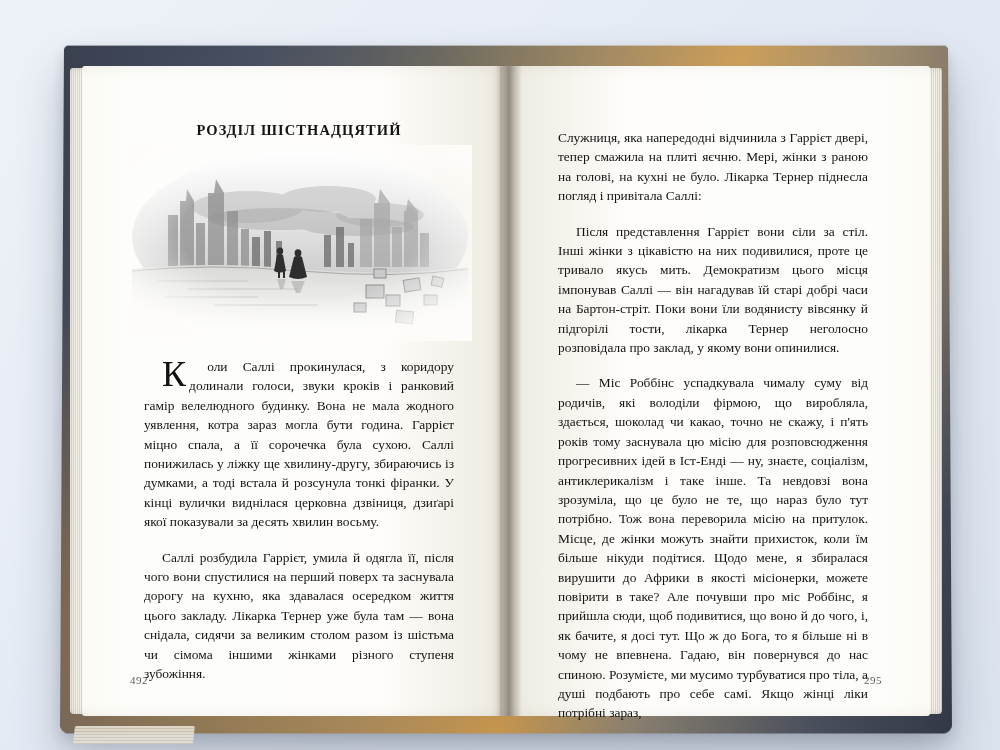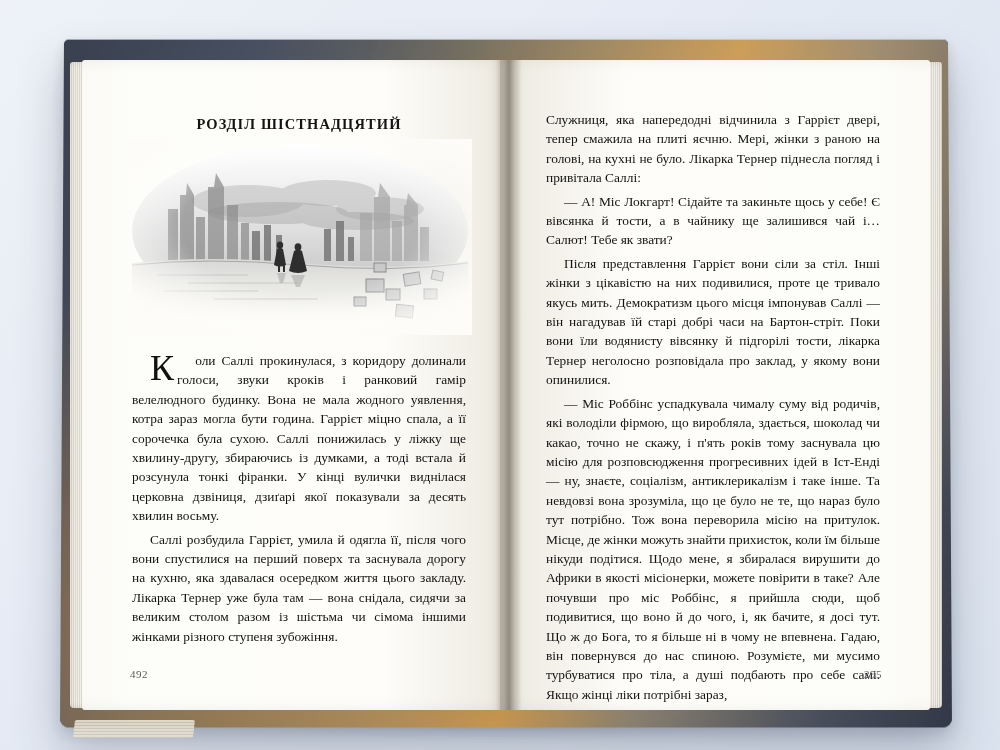--- a/index.html
+++ b/index.html
@@ -16,21 +16,21 @@
     position: relative;
     width: 1000px;
     height: 750px;
     background: linear-gradient(135deg, #eef2f8 0%, #e4eaf4 45%, #dbe3ef 100%);
   }
 
   
   .book {
     position: absolute;
     left: 56px;
-    top: 32px;
+    top: 38px;
     width: 900px;
     height: 700px;
   }
 
   
   .cover {
     position: absolute;
     left: 6px;
     top: 6px;
     width: 888px;
@@ -137,21 +137,21 @@
     margin: 0 0 4px 0;
   }
 
   .body-text {
     font-size: 13.4px;
     line-height: 19.4px;
     color: #131313;
     text-align: justify;
     hyphens: auto;
   }
-  .body-text p { margin: 4px; text-indent: 1.35em; }
+  .body-text p { margin: 16px; text-indent: 1.35em; }
   .body-text p.noindent { text-indent: 0; }
 
   .dropcap-para { text-indent: 0; position: relative; }
   .dropcap {
     float: left;
     font-size: 36px;
     line-height: 30px;
     padding: 2px 3px 0 0;
     font-weight: 400;
     color: #111;
@@ -330,21 +330,20 @@
         </div>
 
         <div class="folio">492</div>
       </div>
     </div>
 
     <div class="page page-right">
       <div class="page-inner">
         <div class="body-text">
           <p class="noindent">Служниця, яка напередодні відчинила з Гаррієт двері, тепер смажила на плиті яєчню. Мері, жінки з раною на голові, на кухні не було. Лікарка Тернер піднесла погляд і привітала Саллі:</p>
-          <p>— А! Міс Локгарт! Сідайте та закиньте щось у себе! Є вівсянка й тости, а в чайнику ще залишився чай і… Салют! Тебе як звати?</p>
           <p>Після представлення Гаррієт вони сіли за стіл. Інші жінки з цікавістю на них подивилися, проте це тривало якусь мить. Демократизм цього місця імпонував Саллі — він нагадував їй старі добрі часи на Бартон-стріт. Поки вони їли водянисту вівсянку й підгорілі тости, лікарка Тернер неголосно розповідала про заклад, у якому вони опинилися.</p>
           <p>— Міс Роббінс успадкувала чималу суму від родичів, які володіли фірмою, що виробляла, здається, шоколад чи какао, точно не скажу, і п'ять років тому заснувала цю місію для розповсюдження прогресивних ідей в Іст-Енді — ну, знаєте, соціалізм, антиклерикалізм і таке інше. Та невдовзі вона зрозуміла, що це було не те, що нараз було тут потрібно. Тож вона переворила місію на притулок. Місце, де жінки можуть знайти прихисток, коли їм більше нікуди подітися. Щодо мене, я збиралася вирушити до Африки в якості місіонерки, можете повірити в таке? Але почувши про міс Роббінс, я прийшла сюди, щоб подивитися, що воно й до чого, і, як бачите, я досі тут. Що ж до Бога, то я більше ні в чому не впевнена. Гадаю, він повернувся до нас спиною. Розумієте, ми мусимо турбуватися про тіла, а душі подбають про себе самі. Якщо жінці ліки потрібні зараз,</p>
         </div>
         <div class="folio">295</div>
       </div>
     </div>
 
     <div class="gutter"></div>
     <div class="bottom-stack"></div>
   </div>

